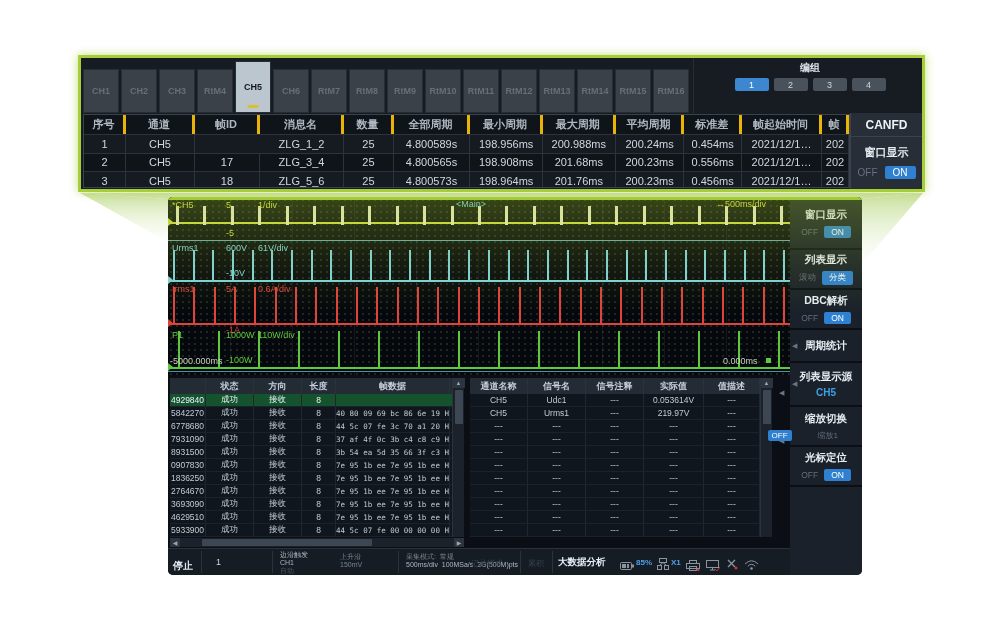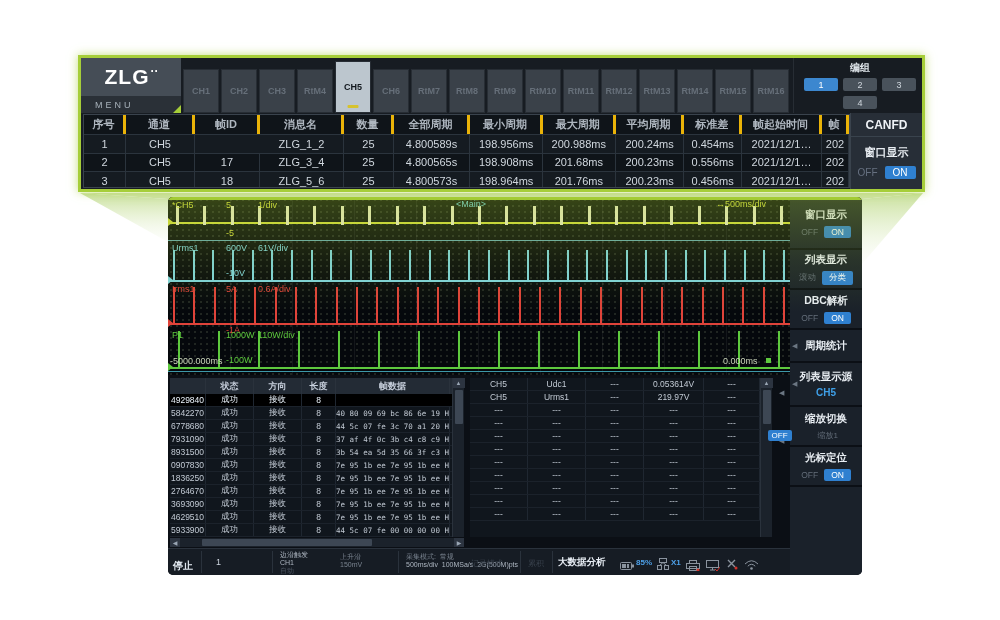--- a/index.html
+++ b/index.html
@@ -71,21 +71,21 @@
 
   
   .dtable{position:absolute;display:flex;flex-direction:column;background:#10161d;}
   .d-head{display:flex;height:16px;background:#232b35;}
   .d-th{color:#c6cedb;font-size:9px;font-weight:bold;display:flex;align-items:center;justify-content:center;
         border-right:1px solid #2a323c;overflow:hidden;white-space:nowrap;}
   .d-tr{display:flex;height:13px;border-bottom:1px solid #1b222b;cursor:pointer;}
   .d-td{color:#c2cad4;font-size:8.5px;display:flex;align-items:center;justify-content:center;
         border-right:1px solid #1f2731;overflow:hidden;white-space:nowrap;}
   .d-td.hex{font-family:"DejaVu Sans Mono",monospace;font-size:7.5px;letter-spacing:0;}
-  .d-tr.selected{background:#000000;}
+  .d-tr.selected{background:#14532d;}
   .d-tr.selected .d-td{color:#eaf2fa;}
   .vscroll{position:absolute;top:0;bottom:0;right:0;width:12px;background:#1b222b;border-left:1px solid #2a323c;
            display:flex;flex-direction:column;align-items:center;cursor:pointer;}
   .vs-arrow{width:12px;height:10px;background:#2c3440;color:#9aa6b4;font-size:6px;display:flex;
             align-items:center;justify-content:center;}
   .vs-thumb{width:8px;height:34px;background:#3d4754;margin-top:2px;border-radius:1px;}
   .hscroll{position:absolute;height:9px;background:#1b222b;display:flex;align-items:center;cursor:pointer;}
   .hs-arrow{width:10px;height:9px;background:#2c3440;color:#9aa6b4;font-size:6px;display:flex;
             align-items:center;justify-content:center;}
   .hs-track{flex:1;height:9px;position:relative;}
@@ -137,30 +137,20 @@
         <stop offset="1" stop-color="#f2f8e8" stop-opacity="0.15"></stop>
       </linearGradient>
     </defs>
     <polygon points="80,193 923,193 862,199 168,199" fill="#cfe3a5"></polygon>
     <polygon points="80,193 168,199 168,242" fill="url(#gw)"></polygon>
     <polygon points="923,193 862,199 862,264" fill="url(#gw)"></polygon>
   </svg>
 
   <div class="callout">
     <div class="co-header">
-      <div class="logo-block">
-        <div class="logo">
-            <span>ZLG</span>
-            <span class="dots">··</span>
-          </div>
-        <div class="menu-strip">
-          <span>MENU</span>
-          <i class="menu-tri"></i>
-        </div>
-      </div>
       <div class="tabs" id="tabs">
           <div class="tab">CH1</div>
           <div class="tab">CH2</div>
           <div class="tab">CH3</div>
           <div class="tab">RtM4</div>
           <div class="tab active">CH5</div>
           <div class="tab">CH6</div>
           <div class="tab">RtM7</div>
           <div class="tab">RtM8</div>
           <div class="tab">RtM9</div>
@@ -494,20 +484,27 @@
     </div>
     <div class="hscroll" style="left:2px;top:341px;width:294px;">
       <div class="hs-arrow">◀</div>
       <div class="hs-track">
           <div class="hs-thumb"></div>
         </div>
       <div class="hs-arrow">▶</div>
     </div>
 
     <div class="dtable" id="sigTable" style="left:302px;top:181px;width:302px;height:159px;">
+      <div class="d-head" id="stHead">
+          <span class="d-th" style="flex: 0 0 58px;">通道名称</span>
+          <span class="d-th" style="flex: 0 0 58px;">信号名</span>
+          <span class="d-th" style="flex: 0 0 58px;">信号注释</span>
+          <span class="d-th" style="flex: 0 0 60px;">实际值</span>
+          <span class="d-th" style="flex: 0 0 56px;">值描述</span>
+        </div>
       <div id="stRows">
           <div class="d-tr">
             <span class="d-td" style="flex: 0 0 58px;">CH5</span>
             <span class="d-td" style="flex: 0 0 58px;">Udc1</span>
             <span class="d-td" style="flex: 0 0 58px;">---</span>
             <span class="d-td" style="flex: 0 0 60px;">0.053614V</span>
             <span class="d-td" style="flex: 0 0 56px;">---</span>
           </div>
           <div class="d-tr">
             <span class="d-td" style="flex: 0 0 58px;">CH5</span>

